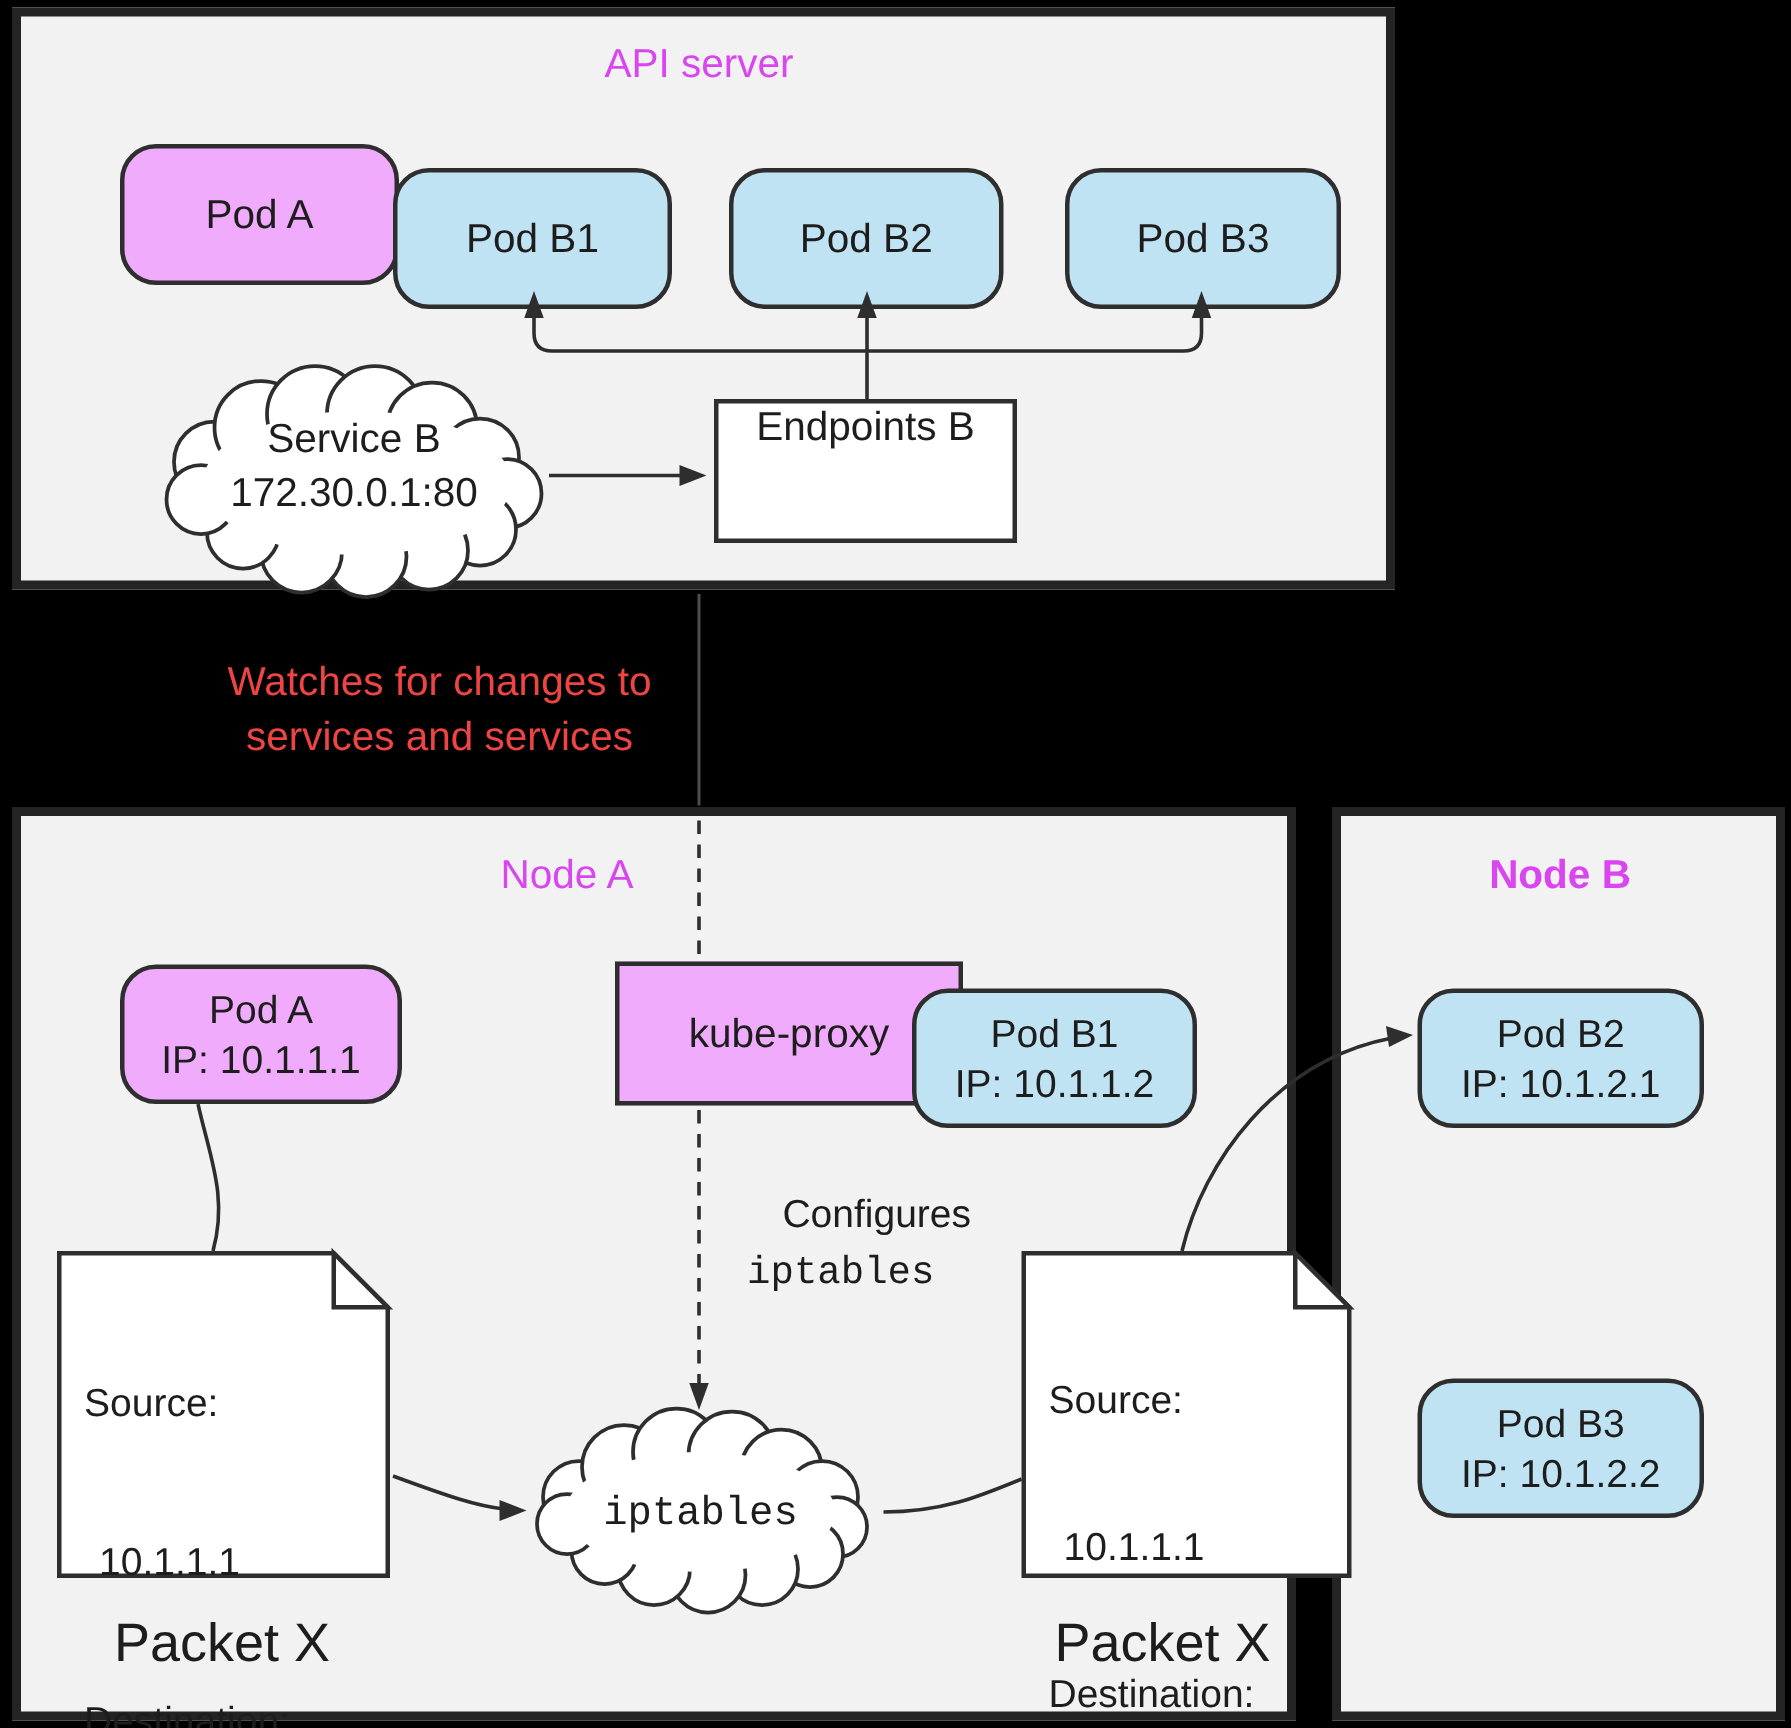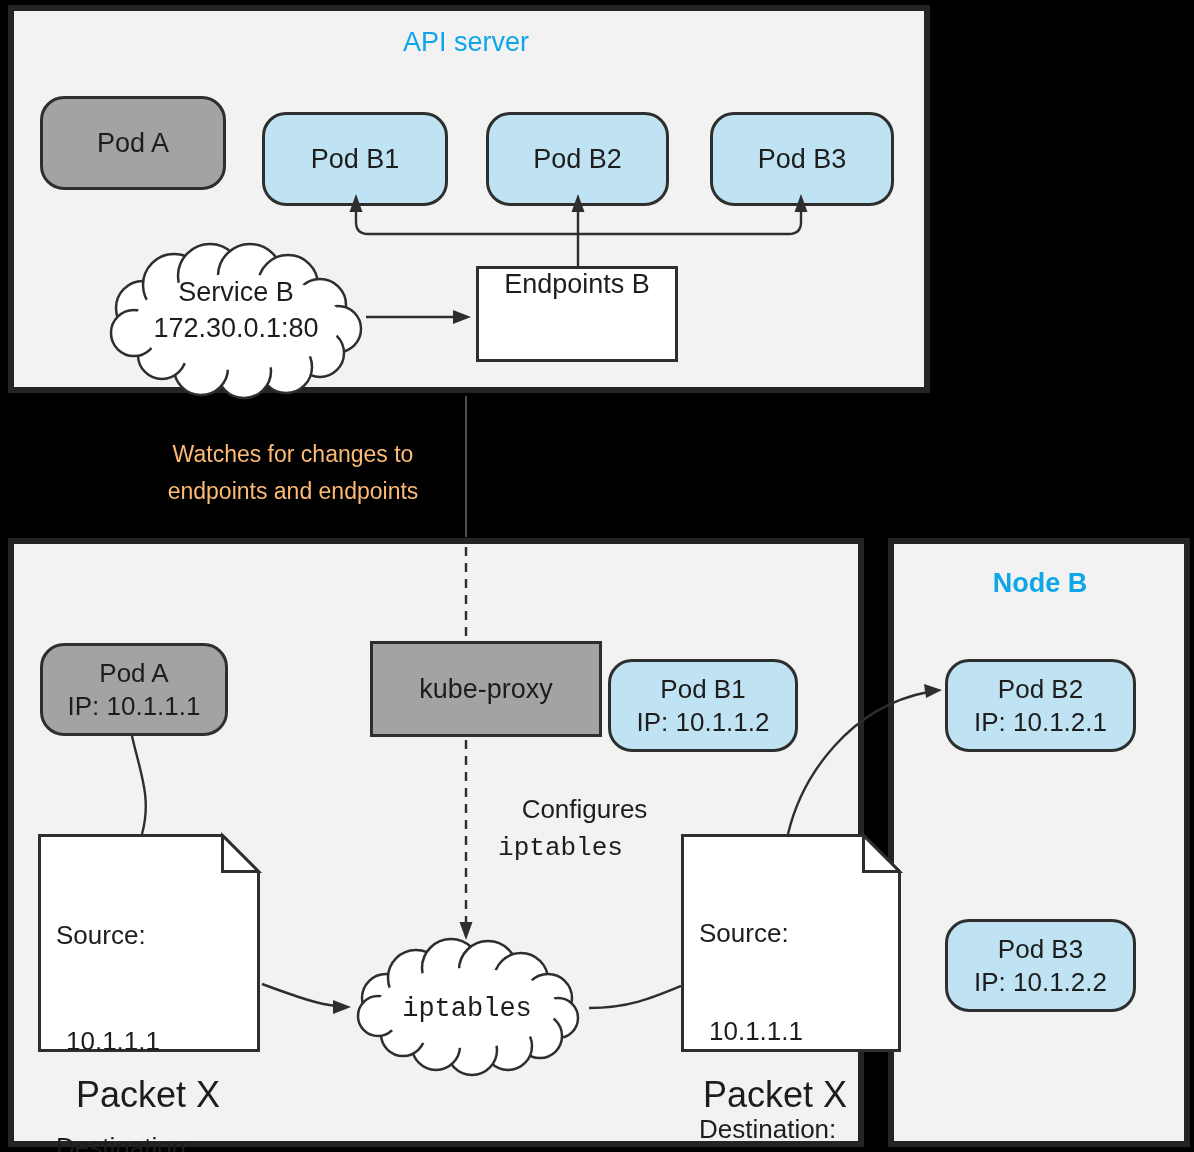--- a/index.html
+++ b/index.html
@@ -1,27 +1,27 @@
 <!DOCTYPE html>
 <html><head>
 <meta charset="utf-8">
 <style>
   html,body{margin:0;padding:0;background:#000;}
   #canvas{position:relative;width:1194px;height:1152px;background:#000;overflow:hidden;
           font-family:"Liberation Sans","DejaVu Sans",sans-serif;color:#1d1d1d;}
   .panel{position:absolute;background:#f2f2f2;border:6px solid #242424;box-sizing:border-box;z-index:1;}
-  .title{position:absolute;text-align:center;font-size:27px;color:#0ea5e9;z-index:5;}
+  .title{position:absolute;text-align:center;font-size:27px;color:#d946ef;z-index:5;}
   .pod{position:absolute;display:flex;flex-direction:column;align-items:center;justify-content:center;
        border:3px solid #2e2e2e;border-radius:24px;box-sizing:border-box;font-size:27px;z-index:5;line-height:33px;}
-  .green{background:#a3a3a3;}
+  .green{background:#f0abfc;margin-left:40px;}
   .blue{background:#bfe3f2;margin-top:16px;}
   .rect{border-radius:0;}
   .whitebox{position:absolute;display:flex;align-items:flex-start;justify-content:center;background:#ffffff;
        border:3px solid #2e2e2e;box-sizing:border-box;font-size:27px;z-index:5;}
-  .note{position:absolute;text-align:center;font-size:23px;line-height:37px;color:#fdba74;z-index:4;}
+  .note{position:absolute;text-align:center;font-size:27px;line-height:37px;color:#ef4444;z-index:4;}
   .cfg{position:absolute;text-align:center;font-size:26px;z-index:5;}
   .mono{font-family:"Liberation Mono","DejaVu Sans Mono",monospace;}
   .docsvg{position:absolute;z-index:40;overflow:visible;}
   .doctext{position:absolute;z-index:41;font-size:26px;white-space:pre;}
   .doctext div{height:44px;}
   .doctext.tight div{height:36px;}
   .indent{padding-left:10px;}
   .caption{position:absolute;text-align:center;font-size:36px;z-index:5;}
   .cloud{position:absolute;z-index:45;overflow:visible;}
   .cloud circle{fill:#ffffff;stroke:#2e2e2e;stroke-width:2.5;}
@@ -34,20 +34,21 @@
 </head>
 <body>
 
 <div id="canvas">
 
   <div class="panel" style="left:8px;top:5px;width:922px;height:388px;"></div>
   <div class="panel" style="left:8px;top:538px;width:856px;height:609px;"></div>
   <div class="panel" style="left:888px;top:538px;width:302px;height:609px;"></div>
 
   <div class="title" style="left:376px;top:27px;width:180px;">API server</div>
+  <div class="title" style="left:288px;top:568px;width:180px;">Node A</div>
   <div class="title" style="left:950px;top:568px;width:180px;font-weight:bold;">Node B</div>
 
   <div class="pod green" style="left:40px;top:96px;width:186px;height:94px;">
     <span>Pod A</span>
   </div>
   <div class="pod blue" style="left:262px;top:96px;width:186px;height:94px;">
     <span>Pod B1</span>
   </div>
   <div class="pod blue" style="left:486px;top:96px;width:183px;height:94px;">
     <span>Pod B2</span>
@@ -74,21 +75,21 @@
     <text x="138" y="58">Service B</text>
     <text x="138" y="94">172.30.0.1:80</text>
   </svg>
 
   <div class="whitebox" style="left:476px;top:266px;width:202px;height:96px;">
     <span>Endpoints B</span>
   </div>
 
   <div class="note" style="left:128px;top:436px;width:330px;">
     <div>Watches for changes to</div>
-    <div>endpoints and endpoints</div>
+    <div>services and services</div>
   </div>
 
   <div class="pod green" style="left:40px;top:643px;width:188px;height:93px;font-size:26px;">
     <span>Pod A</span>
     <span>IP: 10.1.1.1</span>
   </div>
   <div class="pod green rect" style="left:370px;top:641px;width:232px;height:96px;">
     <span>kube-proxy</span>
   </div>
   <div class="pod blue" style="left:608px;top:643px;width:190px;height:93px;font-size:26px;">

